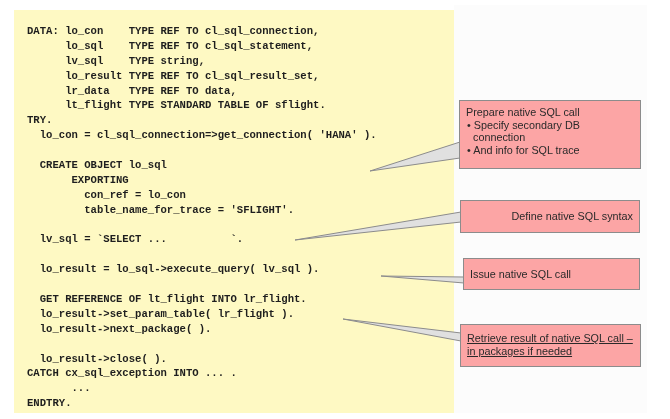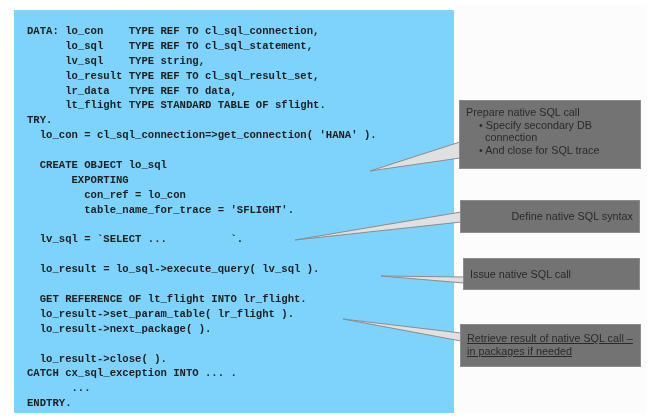--- a/index.html
+++ b/index.html
@@ -7,45 +7,45 @@
       width: 670px; height: 419px; position: relative; overflow: hidden;
       background: #ffffff;
       font-family: "Liberation Sans", sans-serif;
     }
     .right-bg {
       position: absolute; left: 454px; top: 5px; width: 193px; height: 408px;
       background: #fcfcfc;
     }
     .code-box {
       position: absolute; left: 14px; top: 10px; width: 440px; height: 403px;
-      background: #7dd3fc;
+      background: #fef9c3;
     }
     .code {
       position: absolute; left: 13px; top: 14px;
       margin: 0;
       font-family: "Liberation Mono", monospace;
       font-size: 10.6px;
       line-height: 14.9px;
       font-weight: bold;
       color: #1e1e1e;
       white-space: pre;
     }
     .code-line { display: block; height: 14.9px; }
     svg.pointers { position: absolute; left: 0; top: 0; }
     .callout {
       position: absolute;
-      background: #737373;
+      background: #fca5a5;
       border: 1px solid #8c8c8c;
       box-sizing: border-box;
       color: #2a2a2a;
       font-size: 10.8px;
       line-height: 12.6px;
       padding: 5px 6px;
     }
-    .callout .bullet { display: block; padding-left: 7px; text-indent: -6px; margin-left: 12px; }
+    .callout .bullet { display: block; padding-left: 7px; text-indent: -6px; }
     #c1 { left: 459px; top: 100px; width: 182px; height: 69px; }
     #c2 { left: 460px; top: 200px; width: 180px; height: 33px; padding-top: 9px; text-align: right; }
     #c3 { left: 463px; top: 258px; width: 177px; height: 32px; padding-top: 9px; }
     #c4 { left: 460px; top: 324px; width: 181px; height: 43px; padding-top: 7px; text-decoration: underline; }
   </style>
 </head>
 <body>
 
 <div class="right-bg"></div>
 
@@ -61,21 +61,21 @@
 
   <rect x="461" y="143" width="2" height="14" fill="#e0e0e0"></rect>
   <rect x="462" y="213" width="2" height="8" fill="#e0e0e0"></rect>
   <rect x="465" y="278" width="2" height="4" fill="#e0e0e0"></rect>
   <rect x="462" y="334" width="2" height="6" fill="#e0e0e0"></rect>
 </svg>
 
 <div class="callout" id="c1">
   <span>Prepare native SQL call</span>
   <span class="bullet">• <span>Specify secondary DB connection</span></span>
-  <span class="bullet">• <span>And close for SQL trace</span></span>
+  <span class="bullet">• <span>And info for SQL trace</span></span>
 </div>
 
 <div class="callout" id="c2">
   <span>Define native SQL syntax</span>
 </div>
 
 <div class="callout" id="c3">
   <span>Issue native SQL call</span>
 </div>
 

